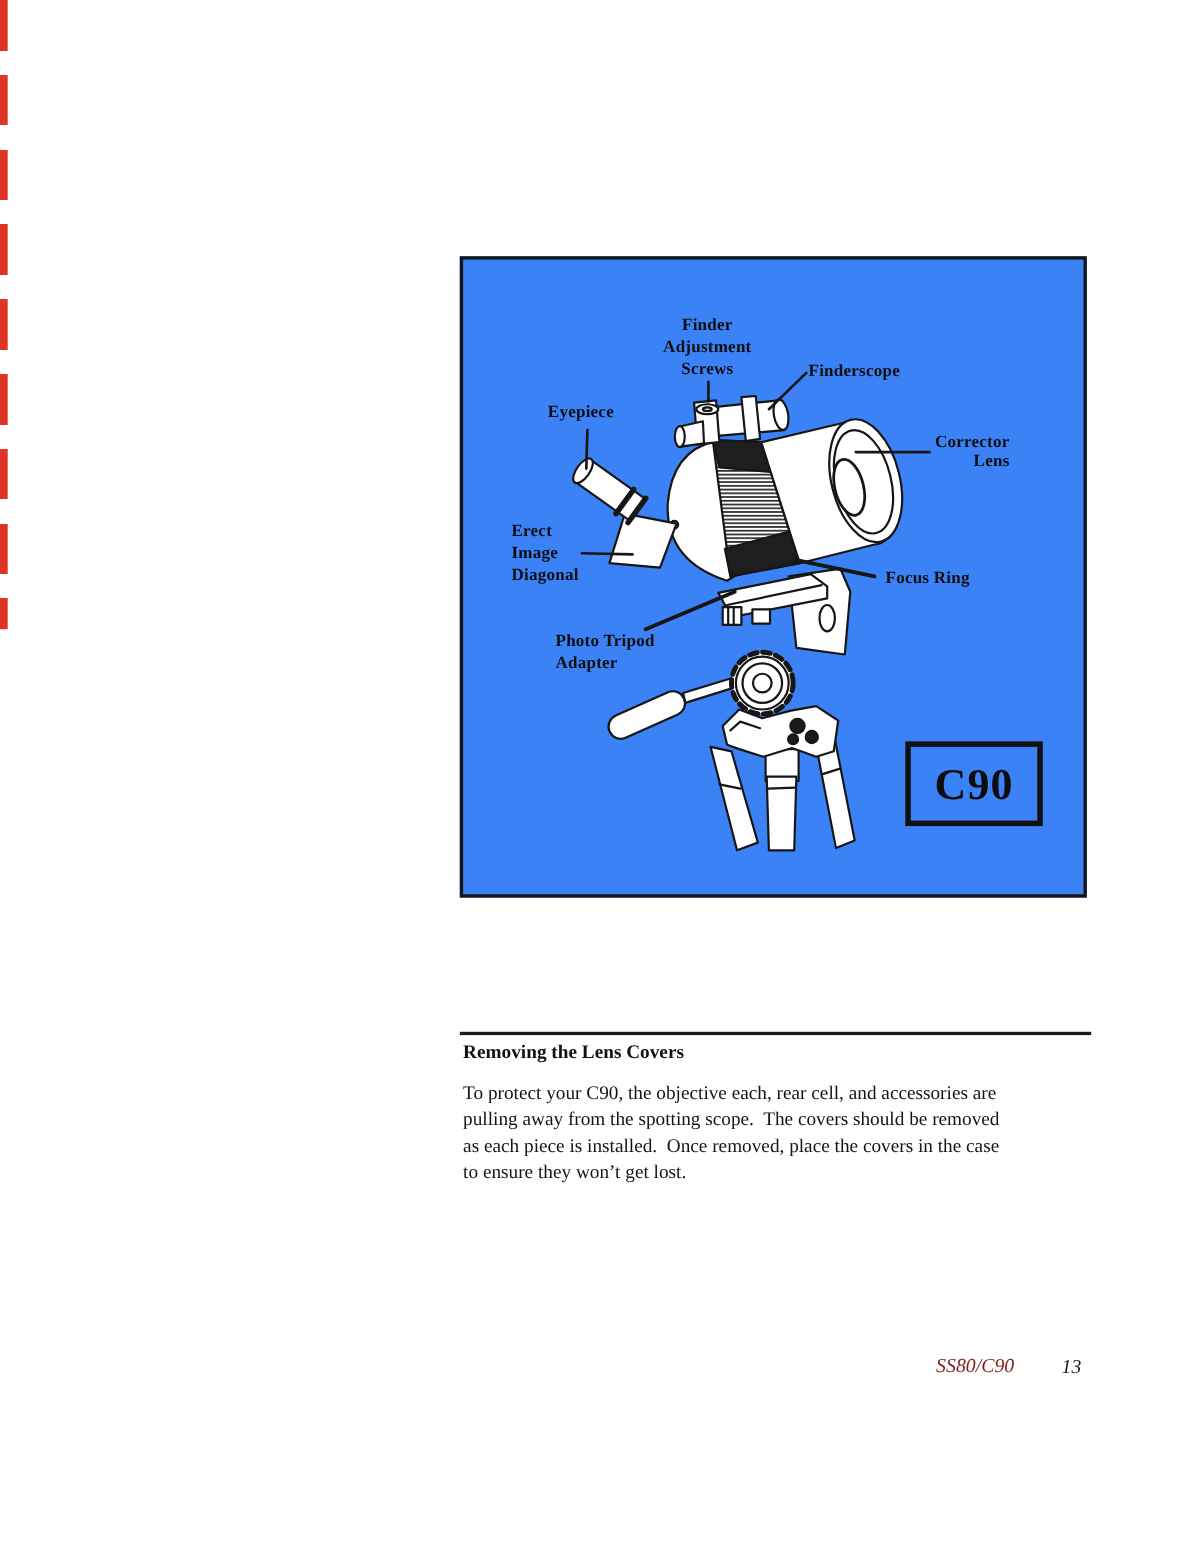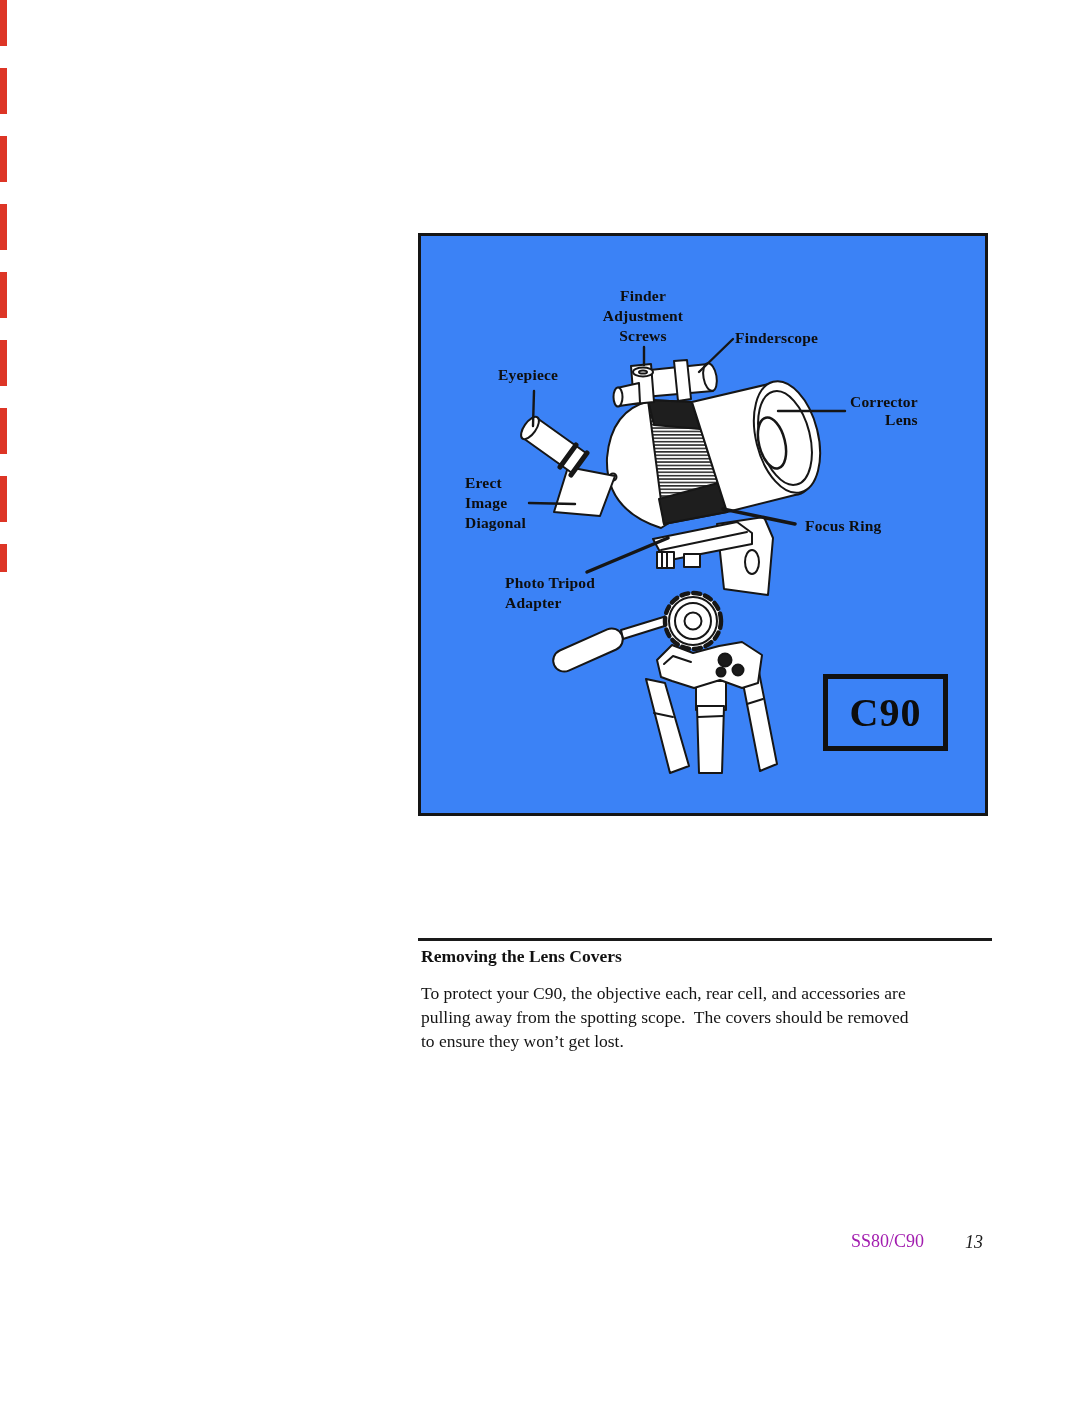--- a/index.html
+++ b/index.html
@@ -40,21 +40,21 @@
     font-weight:700;font-size:17.5px;color:#111;
   }
   .bodytext{
     position:absolute;left:421px;top:981px;
     font-size:17.5px;line-height:24px;color:#141414;
   }
   .bodytext div{white-space:pre;}
   
   .footer-code{
     position:absolute;left:851px;top:1231px;
-    font-size:18px;color:#a21caf;
+    font-style:italic;font-size:18px;color:#7f1d1d;
   }
   .footer-page{
     position:absolute;left:965px;top:1232px;
     font-style:italic;font-size:18px;color:#1a1a1a;
   }
 </style>
 </head>
 <body>
 
 <div class="edge-marks"></div>
@@ -171,17 +171,18 @@
   </div>
 
   <div class="c90-badge">C90</div>
 </div>
 
 <div class="rule"></div>
 <div class="heading">Removing the Lens Covers</div>
 <div class="bodytext">
   <div>To protect your C90, the objective each, rear cell, and accessories are</div>
   <div>pulling away from the spotting scope.  The covers should be removed</div>
+  <div>as each piece is installed.  Once removed, place the covers in the case</div>
   <div>to ensure they won’t get lost.</div>
 </div>
 
 <div class="footer-code">SS80/C90</div>
 <div class="footer-page">13</div>
 
 </body></html>

